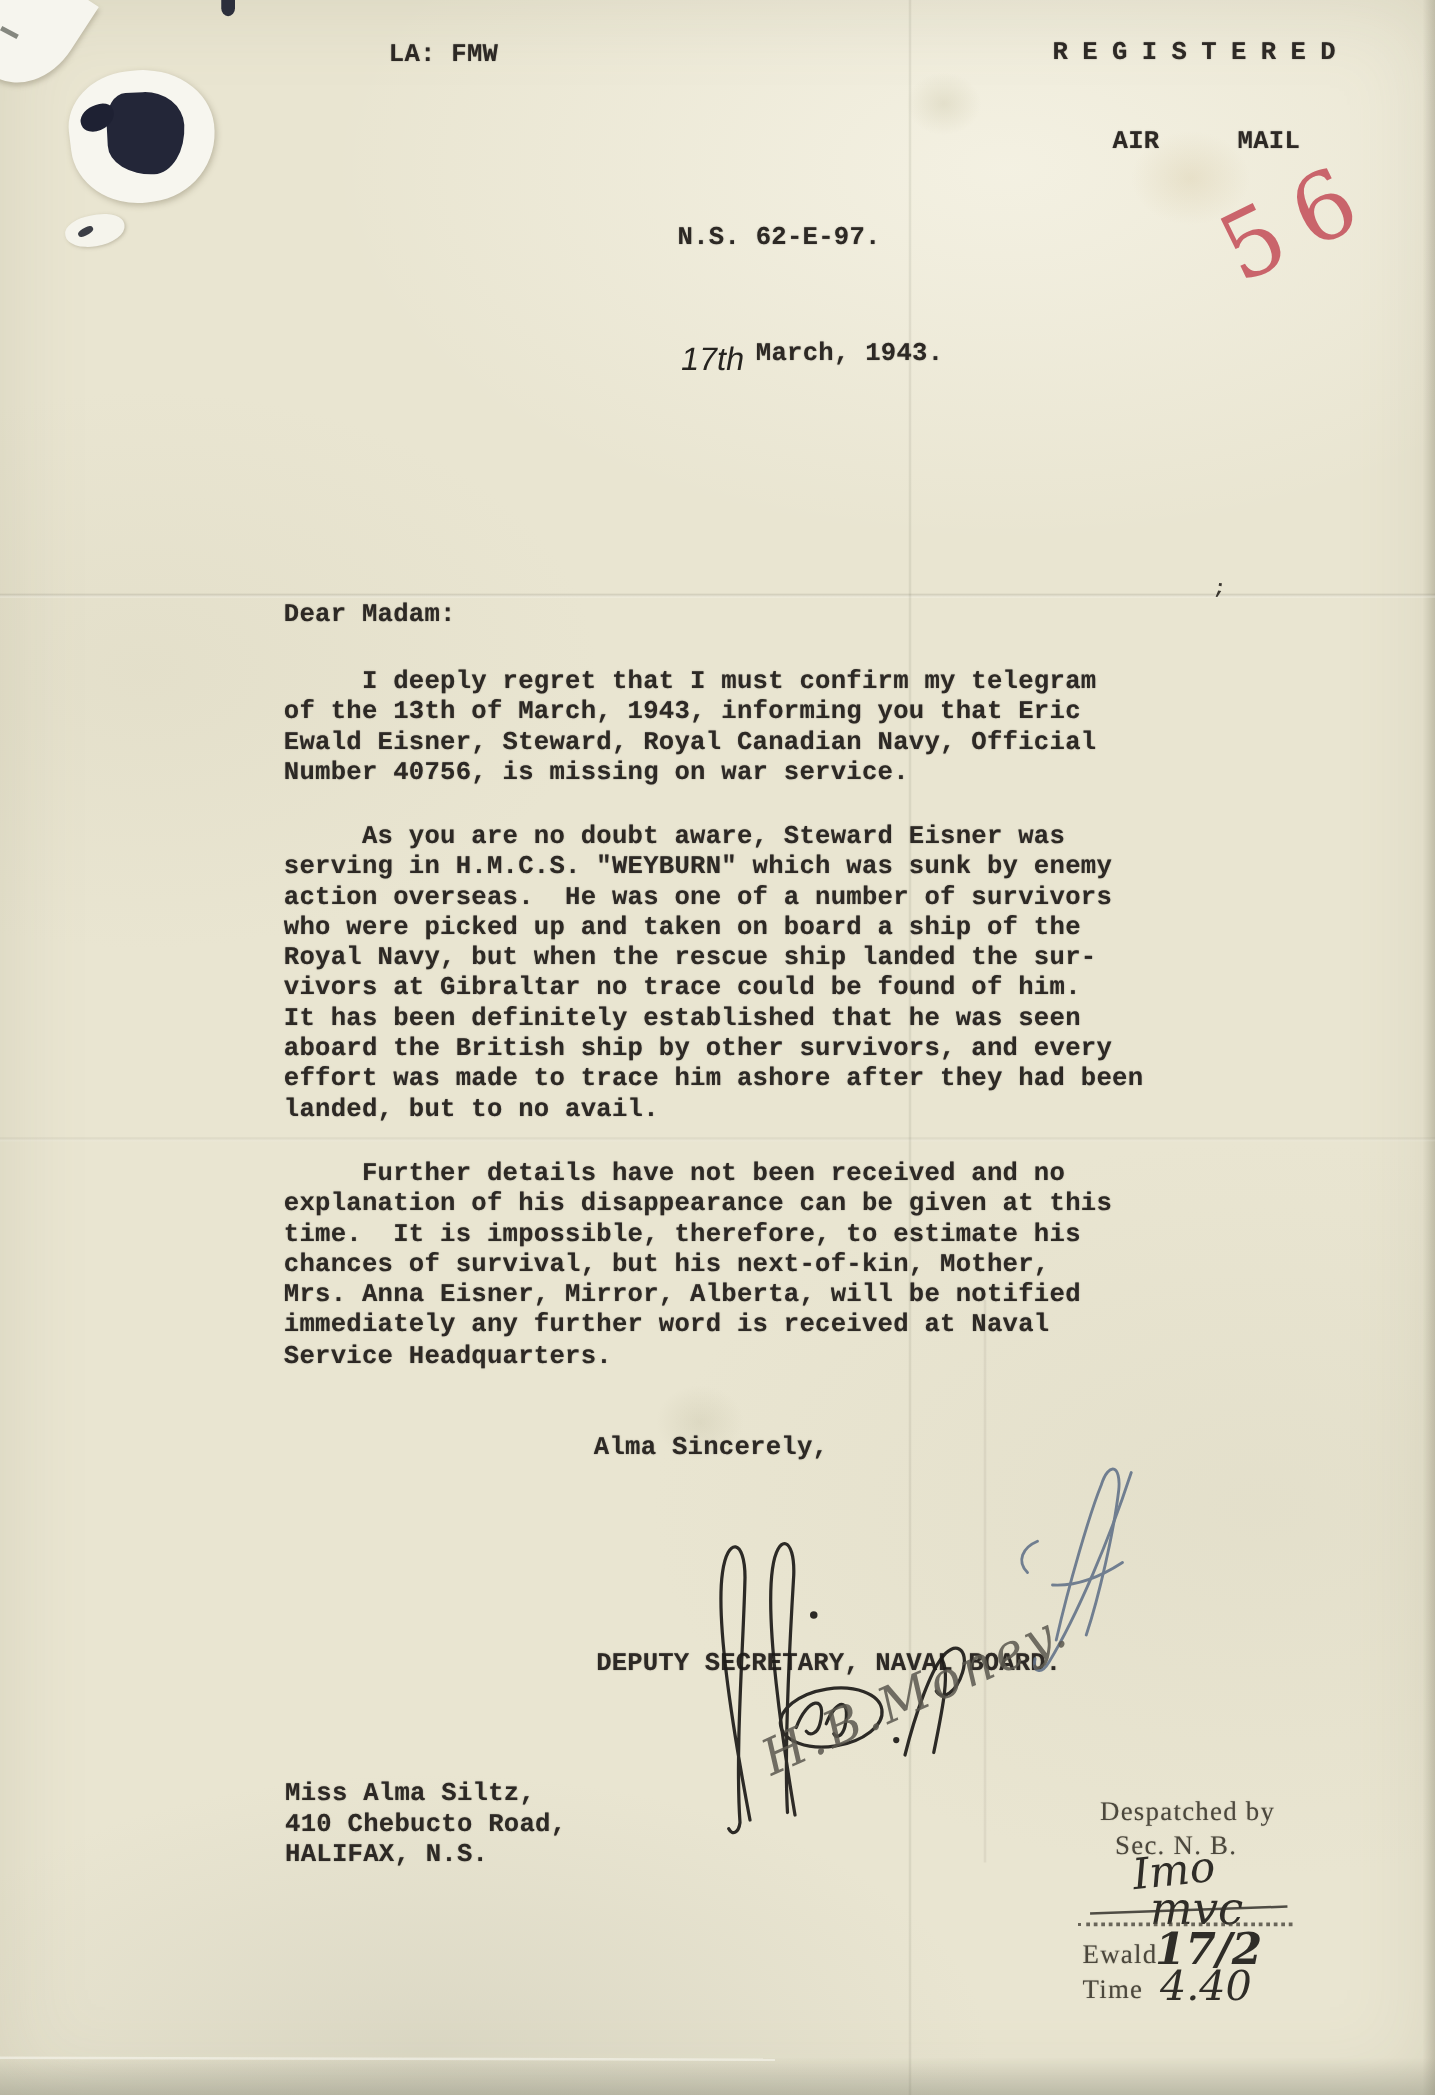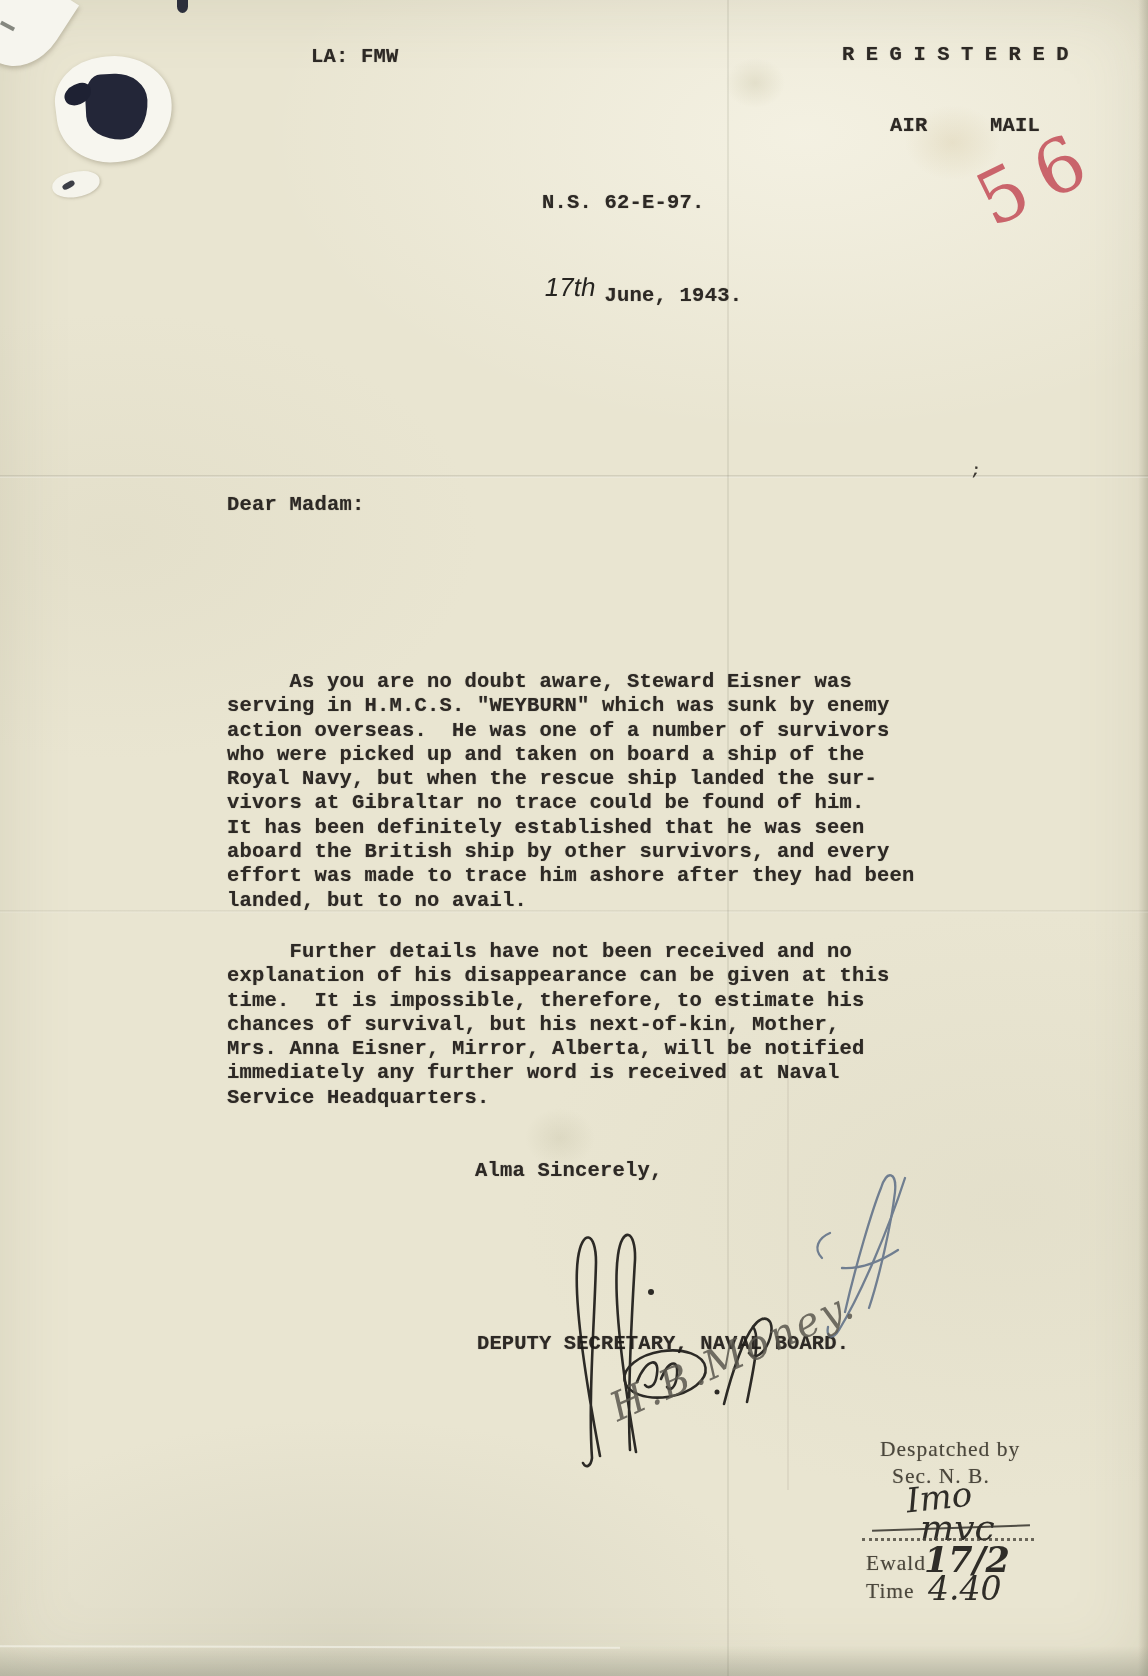--- a/index.html
+++ b/index.html
@@ -17,21 +17,20 @@
   
   .tw{
     position:absolute;
     font-family:"Liberation Mono","DejaVu Sans Mono",monospace;
     font-weight:700;
     font-size:20.5px;
     letter-spacing:0.2px;
     color:#2d2925;
     white-space:pre;
     text-shadow:0 0 1px rgba(45,40,34,0.55);
-    margin-top:12px;
   }
   .para{line-height:24.3px;}
   .registered{letter-spacing:11.5px;}
   .signer-title{letter-spacing:0.1px;}
   .recipient{line-height:24.6px;}
   
   .hand{
     position:absolute;
     font-family:"DejaVu Serif","Liberation Serif",serif;
     font-style:italic;
@@ -123,44 +122,51 @@
 
   <div class="tw" style="left:311px;top:33px;">LA: FMW</div>
   <div class="tw registered" style="left:842px;top:31px;">REGISTERED</div>
   <div class="tw" style="left:890px;top:102px;text-align:right;">AIR     MAIL</div>
   <div class="tw" style="left:542px;top:179px;">N.S. 62-E-97.</div>
 
   <div class="red-number" style="left:975px;top:134px;">56</div>
 
   <div class="date-line" style="left:545px;top:272px;">
     <span class="day">17th</span>
-    <span class="tw" style="position:static;">June, 1943.</span>
+    <span class="tw" style="position:static;">March, 1943.</span>
   </div>
 
   <div class="tw" style="left:227px;top:481px;">Dear Madam:</div>
+  <div class="tw para" style="left:227px;top:534px;">     I deeply regret that I must confirm my telegram
+of the 13th of March, 1943, informing you that Eric
+Ewald Eisner, Steward, Royal Canadian Navy, Official
+Number 40756, is missing on war service.</div>
   <div class="tw para" style="left:227px;top:658px;">     As you are no doubt aware, Steward Eisner was
 serving in H.M.C.S. "WEYBURN" which was sunk by enemy
 action overseas.  He was one of a number of survivors
 who were picked up and taken on board a ship of the
 Royal Navy, but when the rescue ship landed the sur-
 vivors at Gibraltar no trace could be found of him.
 It has been definitely established that he was seen
 aboard the British ship by other survivors, and every
 effort was made to trace him ashore after they had been
 landed, but to no avail.</div>
   <div class="tw para" style="left:227px;top:928px;">     Further details have not been received and no
 explanation of his disappearance can be given at this
 time.  It is impossible, therefore, to estimate his
 chances of survival, but his next-of-kin, Mother,
 Mrs. Anna Eisner, Mirror, Alberta, will be notified
 immediately any further word is received at Naval
 Service Headquarters.</div>
 
   <div class="tw" style="left:475px;top:1147px;">Alma Sincerely,</div>
   <div class="tw signer-title" style="left:477px;top:1320px;">DEPUTY SECRETARY, NAVAL BOARD.</div>
+  <div class="tw recipient" style="left:228px;top:1424px;">Miss Alma Siltz,
+410 Chebucto Road,
+HALIFAX, N.S.</div>
 
   <svg class="ink" width="1148" height="1676" viewBox="0 0 1148 1676">
     <g fill="none" stroke="#1d1b18" stroke-width="2.6" stroke-linecap="round" opacity="0.92">
       <path d="M600,1456 C589,1398 572,1300 578,1258 C582,1229 596,1231 596,1262 C595,1312 588,1400 592,1458 C591,1466 586,1469 583,1463"></path>
       <path d="M636,1452 C626,1393 612,1297 618,1255 C622,1226 636,1229 635,1260 C632,1310 627,1398 630,1450"></path>
       <circle cx="651" cy="1292" r="3" fill="#1d1b18" stroke="none"></circle>
       <ellipse cx="665" cy="1374" rx="41" ry="23" transform="rotate(-9 665 1374)"></ellipse>
       <path d="M637,1382 C646,1358 662,1355 656,1379 C654,1387 648,1389 645,1385 M661,1379 C669,1359 681,1357 676,1381 C674,1389 669,1391 667,1387"></path>
       <circle cx="717" cy="1392" r="2.5" fill="#1d1b18" stroke="none"></circle>
       <path d="M724,1404 C733,1368 745,1337 753,1327 C761,1336 753,1372 747,1402"></path>

